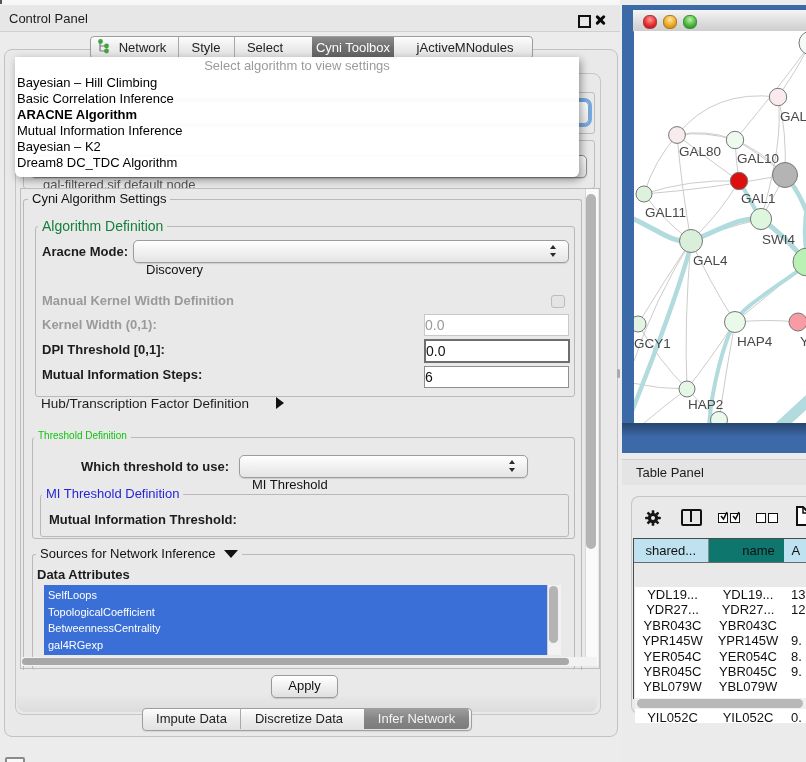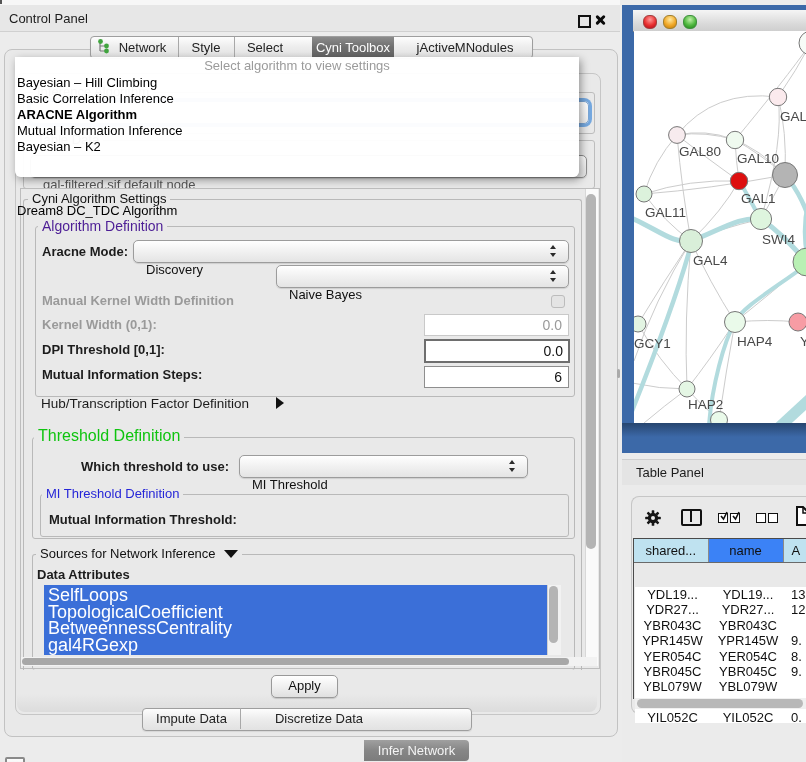--- a/index.html
+++ b/index.html
@@ -7,21 +7,21 @@
 .lbl{position:absolute;font-size:13px;line-height:14px;color:#1c1c1c;white-space:nowrap;}
 .b{font-weight:bold;}
 .gray{color:#9a9a9a;}
 .grp{position:absolute;border:1px solid #b9b9b9;border-radius:3px;}
 .gtitle{position:absolute;font-size:13px;background:#e9e9e9;padding:0 4px;white-space:nowrap;line-height:14px;}
 .combo{position:absolute;height:21px;border:1px solid #9c9c9c;border-radius:5px;background:linear-gradient(#ffffff,#f2f2f2 45%,#e4e4e4);box-shadow:0 1px 1px rgba(0,0,0,0.12);}
 .combo .ct{position:absolute;left:12px;top:21px;font-size:13px;white-space:nowrap;}
 .darr{position:absolute;width:0;height:0;border-left:3.5px solid transparent;border-right:3.5px solid transparent;}
 .up{border-bottom:4.5px solid #2a2a2a;}
 .dn{border-top:4.5px solid #2a2a2a;}
-.field{position:absolute;background:#fff;font-size:13px;text-align:right;}
+.field{position:absolute;background:#fff;font-size:13px;}
 .tabseg{position:absolute;height:21px;background:linear-gradient(#fdfdfd,#ececec 50%,#e2e2e2);border:1px solid #9e9e9e;border-radius:4px;box-shadow:0 1px 1px rgba(0,0,0,0.08);}
 .seg{position:absolute;top:0;height:21px;font-size:13px;line-height:21px;text-align:center;color:#222;}
 .segsep{position:absolute;top:0;width:1px;height:21px;background:#a8a8a8;}
 .segsel{background:linear-gradient(#8b8b8b,#6e6e6e 50%,#636363);color:#fdfdfd;}
 .tri-r{position:absolute;width:0;height:0;border-top:6px solid transparent;border-bottom:6px solid transparent;border-left:8px solid #111;}
 .pitem{position:absolute;left:17px;font-size:13px;line-height:16px;white-space:nowrap;color:#000;}
 </style></head>
 <body>
 <div id="root">
 
@@ -66,96 +66,91 @@
 <div class="combo" style="left:30px;top:155px;width:555px;border-color:#8e8e8e;">
   <div class="ct" style="color:#555;">gal-filtered.sif default node</div>
 </div>
 
 <div class="abs" style="left:20px;top:188px;width:578px;height:479px;border:1px solid #bdbdbd;background:#e9e9e9;"></div>
 
 <div class="grp" style="left:23px;top:199px;width:557px;height:470px;border-bottom:none;border-radius:3px 3px 0 0;"></div>
 <div class="gtitle" style="left:28px;top:192px;">Cyni Algorithm Settings</div>
 
 <div class="grp" style="left:35px;top:226px;width:538px;height:169px;"></div>
-<div class="gtitle" style="left:38px;top:219px;color:#4c1d95;font-size:14px;">Algorithm Definition</div>
+<div class="gtitle" style="left:38px;top:219px;color:#15803d;font-size:14px;">Algorithm Definition</div>
 
 <div class="lbl b" style="left:42px;top:245px;">Aracne Mode:</div>
 <div class="combo" style="left:133px;top:240px;width:434px;">
   <div class="ct">Discovery</div>
   <div class="darr up" style="right:12px;top:4px;"></div>
   <div class="darr dn" style="right:12px;top:12px;"></div>
 </div>
 
-<div class="combo" style="left:276px;top:265px;width:291px;">
-  <div class="ct">Naive Bayes</div>
-  <div class="darr up" style="right:12px;top:4px;"></div>
-  <div class="darr dn" style="right:12px;top:12px;"></div>
-</div>
 
 <div class="lbl b gray" style="left:42px;top:294px;">Manual Kernel Width Definition</div>
 <div class="abs" style="left:551px;top:295px;width:12px;height:11px;background:#e4e4e4;border:1px solid #bcbcbc;border-radius:3px;"></div>
 
 <div class="lbl b gray" style="left:42px;top:318px;">Kernel Width (0,1):</div>
 <div class="field gray" style="left:424px;top:314px;width:137px;height:20px;border:1px solid #c9c9c9;line-height:20px;padding-right:6px;font-size:14px;">0.0</div>
 
 <div class="lbl b" style="left:42px;top:343px;">DPI Threshold [0,1]:</div>
 <div class="field" style="left:424px;top:339px;width:137px;height:20px;border:2px solid #6e6e6e;line-height:20px;padding-right:5px;font-size:14px;">0.0</div>
 
 <div class="lbl b" style="left:42px;top:368px;">Mutual Information Steps:</div>
 <div class="field" style="left:424px;top:366px;width:137px;height:20px;border:1px solid #8e8e8e;line-height:20px;padding-right:6px;font-size:14px;">6</div>
 
 <div class="lbl" style="left:41px;top:397px;font-size:13.5px;">Hub/Transcription Factor Definition</div>
 <div class="tri-r" style="left:276px;top:397px;"></div>
 
 <div class="grp" style="left:32px;top:437px;width:541px;height:100px;"></div>
-<div class="gtitle" style="left:34px;top:429px;color:#0fc40f;font-size:16px;">Threshold Definition</div>
+<div class="gtitle" style="left:34px;top:429px;color:#0fc40f;font-size:10px;">Threshold Definition</div>
 
 <div class="lbl b" style="left:81px;top:460px;">Which threshold to use:</div>
 <div class="combo" style="left:239px;top:455px;width:287px;">
   <div class="ct">MI Threshold</div>
   <div class="darr up" style="right:12px;top:4px;"></div>
   <div class="darr dn" style="right:12px;top:12px;"></div>
 </div>
 
 <div class="grp" style="left:40px;top:494px;width:527px;height:41px;"></div>
 <div class="gtitle" style="left:42px;top:487px;color:#2626d8;">MI Threshold Definition</div>
 <div class="lbl b" style="left:49px;top:513px;">Mutual Information Threshold:</div>
 
 <div class="grp" style="left:32px;top:554px;width:541px;height:115px;border-bottom:none;"></div>
 <div class="gtitle" style="left:36px;top:547px;">Sources for Network Inference<span style="display:inline-block;width:0;height:0;border-left:7px solid transparent;border-right:7px solid transparent;border-top:8px solid #111;margin-left:8px;"></span></div>
 <div class="lbl b" style="left:37px;top:568px;">Data Attributes</div>
 
 <div class="abs" style="left:44px;top:585px;width:516px;height:70px;background:#3b6fd8;"></div>
-<div class="abs" style="left:48px;top:587px;font-size:18px;color:#fff;line-height:16.6px;">SelfLoops<br>TopologicalCoefficient<br>BetweennessCentrality<br>gal4RGexp</div>
+<div class="abs" style="left:48px;top:587px;font-size:11px;color:#fff;line-height:16.6px;">SelfLoops<br>TopologicalCoefficient<br>BetweennessCentrality<br>gal4RGexp</div>
 <div class="abs" style="left:547px;top:585px;width:13px;height:70px;background:#f2f2f2;border-left:1px solid #d0d0d0;"></div>
 <div class="abs" style="left:549px;top:586px;width:9px;height:57px;background:#b4b4b4;border-radius:4.5px;"></div>
 
 <div class="abs" style="left:585px;top:189px;width:12px;height:477px;background:#fafafa;border-left:1px solid #d8d8d8;"></div>
 <div class="abs" style="left:586px;top:194px;width:10px;height:355px;background:#b4b4b4;border-radius:5px;"></div>
 <div class="abs" style="left:21px;top:657px;width:576px;height:9px;background:#f2f2f2;"></div>
 <div class="abs" style="left:22px;top:658px;width:547px;height:7px;background:#a8a8a8;border-radius:3.5px;"></div>
 
 <div class="abs" style="left:271px;top:675px;width:65px;height:21px;background:linear-gradient(#ffffff,#f0f0f0 50%,#e0e0e0);border:1px solid #999;border-radius:5px;text-align:center;font-size:13px;line-height:20px;box-shadow:0 1px 1px rgba(0,0,0,0.15);">Apply</div>
 
 <div class="tabseg" style="left:142px;top:708px;width:328px;"></div>
-<div class="seg" style="left:364px;top:708px;width:105px;border-radius:0 4px 4px 0;background:linear-gradient(#a0a0a0,#868686 50%,#7c7c7c);color:#f4f4f4;margin-top:32px;">Infer Network</div>
+<div class="seg" style="left:364px;top:708px;width:105px;border-radius:0 4px 4px 0;background:linear-gradient(#a0a0a0,#868686 50%,#7c7c7c);color:#f4f4f4;">Infer Network</div>
 <div class="seg" style="left:143px;top:708px;width:97px;">Impute Data</div>
-<div class="seg" style="left:240px;top:708px;width:118px;padding-left:20px;">Discretize Data</div>
+<div class="seg" style="left:240px;top:708px;width:118px;">Discretize Data</div>
 <div class="segsep" style="left:240px;top:708px;"></div>
 
 <div class="abs" style="left:5px;top:757px;width:16px;height:8px;background:linear-gradient(#fdfdfd,#ececec);border:2px solid #8a8a8a;border-radius:2px;"></div>
 
 <div class="abs" style="left:15px;top:57px;width:564px;height:120px;background:rgba(255,255,255,0.97);border-radius:0 0 6px 6px;box-shadow:2px 3px 9px rgba(0,0,0,0.38);"></div>
 <div class="abs" style="left:15px;top:57px;width:564px;height:18px;font-size:13px;line-height:18px;color:#9b9b9b;text-align:center;">Select algorithm to view settings</div>
 <div class="pitem" style="top:75px;">Bayesian – Hill Climbing</div>
 <div class="pitem" style="top:91px;">Basic Correlation Inference</div>
 <div class="pitem b" style="top:107px;">ARACNE Algorithm</div>
 <div class="pitem" style="top:123px;">Mutual Information Inference</div>
 <div class="pitem" style="top:139px;">Bayesian – K2</div>
-<div class="pitem" style="top:155px;margin-top:48px;">Dream8 DC_TDC Algorithm</div>
+<div class="pitem" style="top:155px;">Dream8 DC_TDC Algorithm</div>
 
 <div class="abs" style="left:617px;top:369px;width:3px;height:9px;background:#aaa;border-radius:1.5px;"></div>
 
 <div class="abs" style="left:622px;top:5px;width:184px;height:448px;background:#3c69a8;"></div>
 <div class="abs" style="left:622px;top:423px;width:184px;height:14px;background:linear-gradient(#27466f,#3c69a8);"></div>
 <div class="abs" style="left:633px;top:10px;width:173px;height:21px;background:linear-gradient(#f5f5f5,#d8d8d8 70%,#cfcfcf);border-bottom:1px solid #8a8a8a;"></div>
 <div class="abs" style="left:643px;top:15px;width:12px;height:12px;border-radius:6px;background:radial-gradient(circle at 50% 30%,#ff9898,#e83030 55%,#b00818);border:0.5px solid #a04040;"></div>
 <div class="abs" style="left:663px;top:15px;width:12px;height:12px;border-radius:6px;background:radial-gradient(circle at 50% 30%,#ffe9a0,#f0a828 55%,#c07808);border:0.5px solid #a08030;"></div>
 <div class="abs" style="left:683px;top:15px;width:12px;height:12px;border-radius:6px;background:radial-gradient(circle at 50% 30%,#c0f0a8,#50b840 55%,#208018);border:0.5px solid #409040;"></div>
 <div class="abs" style="left:634px;top:31px;width:172px;height:392px;background:#ffffff;overflow:hidden;">
@@ -272,21 +267,21 @@
 <div class="abs" style="left:768px;top:513px;width:8px;height:8px;border:1.5px solid #111;background:#fff;"></div>
 <svg class="abs" style="left:796px;top:506px;" width="12" height="20" viewBox="0 0 12 20">
       <path d="M1 1 H7 L13 7 V19 H1 Z" stroke="#111" stroke-width="2" fill="#fff"></path>
       <path d="M7 1 V7 H13" stroke="#111" stroke-width="1.5" fill="none"></path>
     </svg>
 
 <div class="abs" style="left:633px;top:538px;width:173px;height:1px;background:#4a4a4a;"></div>
 <div class="abs" style="left:633px;top:538px;width:1px;height:161px;background:#4a4a4a;"></div>
 <div class="abs" style="left:634px;top:539px;width:172px;height:23px;">
   <div class="abs" style="left:0;top:0;width:73.5px;height:23px;background:#bfe2f0;border-right:1px solid #8a8a8a;text-align:center;font-size:13px;line-height:23px;">shared...</div>
-  <div class="abs" style="left:74.5px;top:0;width:74px;height:23px;background:#3b82f6;border-right:1px solid #8a8a8a;text-align:center;font-size:13px;line-height:23px;">name</div>
+  <div class="abs" style="left:74.5px;top:0;width:74px;height:23px;background:#0f766e;border-right:1px solid #8a8a8a;text-align:center;font-size:13px;line-height:23px;padding-left:13px;">name</div>
   <div class="abs" style="left:149.5px;top:0;width:22.5px;height:23px;background:#bfe2f0;font-size:13px;line-height:23px;padding-left:8px;">A</div>
 </div>
 <div class="abs" style="left:634px;top:562px;width:172px;height:1px;background:#6a6a6a;"></div>
 <div class="abs" style="left:635px;top:563px;width:171px;height:136px;background:#fff;font-size:13px;margin-top:24px;">
   <div class="abs" style="left:0;top:0;width:75px;text-align:center;line-height:15.4px;">YDL19...<br>YDR27...<br>YBR043C<br>YPR145W<br>YER054C<br>YBR045C<br>YBL079W<br>YLR345W<br>YIL052C</div>
   <div class="abs" style="left:76px;top:0;width:74px;text-align:center;line-height:15.4px;">YDL19...<br>YDR27...<br>YBR043C<br>YPR145W<br>YER054C<br>YBR045C<br>YBL079W<br>YLR345W<br>YIL052C</div>
   <div class="abs" style="left:156px;top:0;width:20px;text-align:left;line-height:15.4px;">13<br>12<br>&nbsp;<br>9.<br>8.<br>9.<br>&nbsp;<br>9.<br>0.</div>
 </div>
 <div class="abs" style="left:635px;top:698px;width:171px;height:11px;background:#f0f0f0;"></div>
 <div class="abs" style="left:637px;top:699px;width:166px;height:9px;background:#b8b8b8;border-radius:4.5px;"></div>

